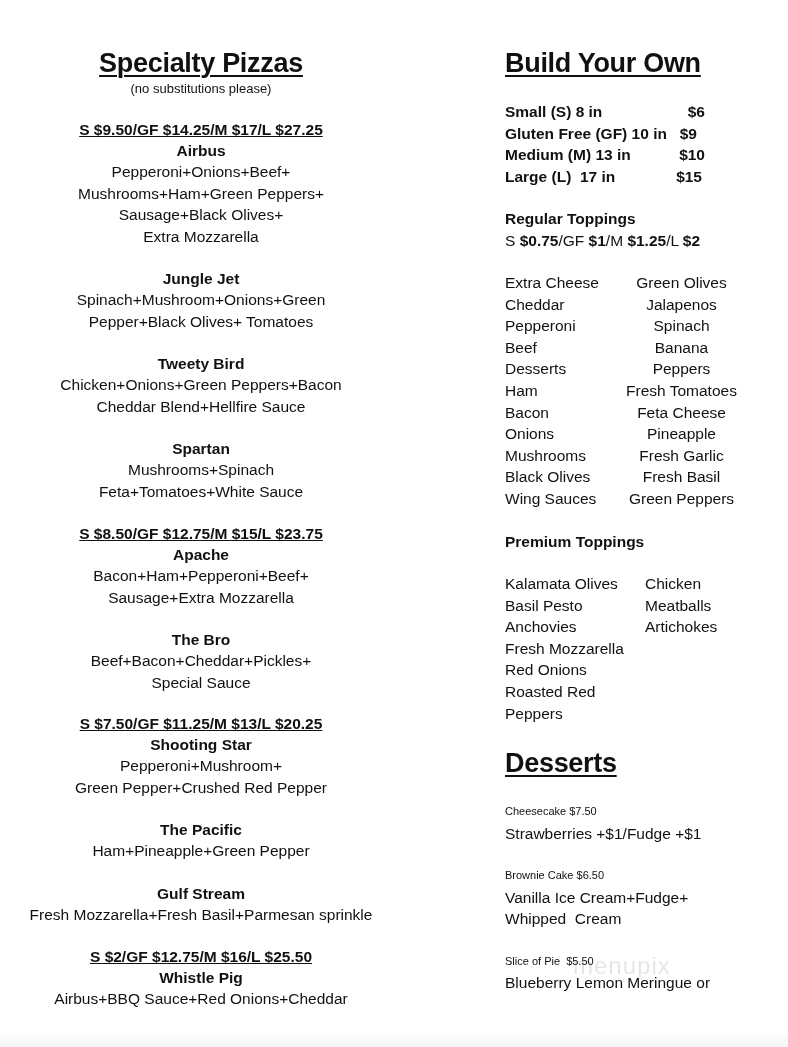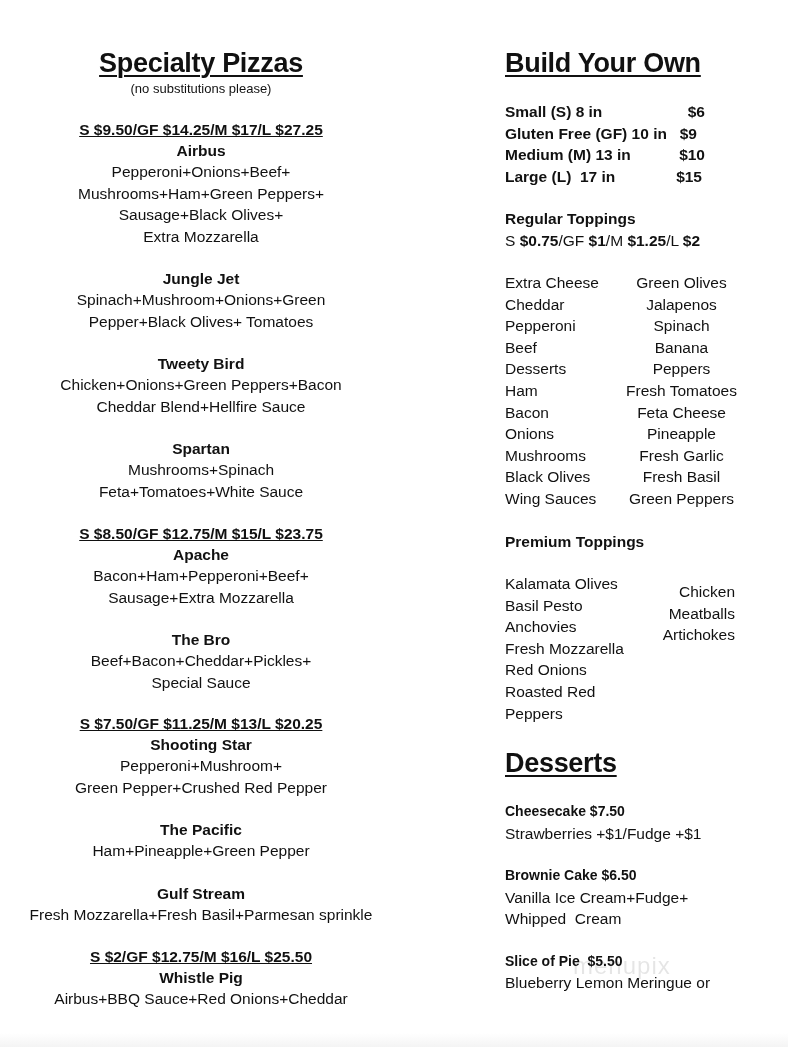--- a/index.html
+++ b/index.html
@@ -49,24 +49,24 @@
   .size-row .size-label { flex: 1; }
   .size-row .size-price { text-align: right; }
   .sub-heading { font-weight: bold; font-size: 15.5px; line-height: 21.5px; margin: 0; }
   .price-line { font-size: 15.5px; line-height: 21.5px; margin: 0; }
   .price-line b { font-weight: bold; }
   .topping-grid { display: flex; margin-top: 21px; }
   .topping-col { font-size: 15.5px; line-height: 21.6px; }
   .topping-col.a { width: 120px; }
   .topping-col.b { width: 113px; text-align: center; }
   .topping-col.c { width: 140px; }
-  .topping-col.d { width: 90px; text-align: right; margin-top: 8px; }
+  .topping-col.d { width: 90px; text-align: left; }
   .desserts { margin-top: 22px; }
   .dessert { margin-top: 21px; }
-  .dessert-name { font-weight: bold; font-size: 14px; line-height: 21.5px; margin: 0; }
+  .dessert-name { font-weight: normal; font-size: 11px; line-height: 21.5px; margin: 0; }
   .dessert-desc { font-size: 15.5px; line-height: 21.5px; margin: 0; }
   .watermark {
     position: absolute; left: 573px; top: 952px; font-size: 24px;
     color: rgba(0,0,0,0.10); letter-spacing: 1px;
   }
 </style>
 </head>
 <body>
 
 <div class="left-col">

